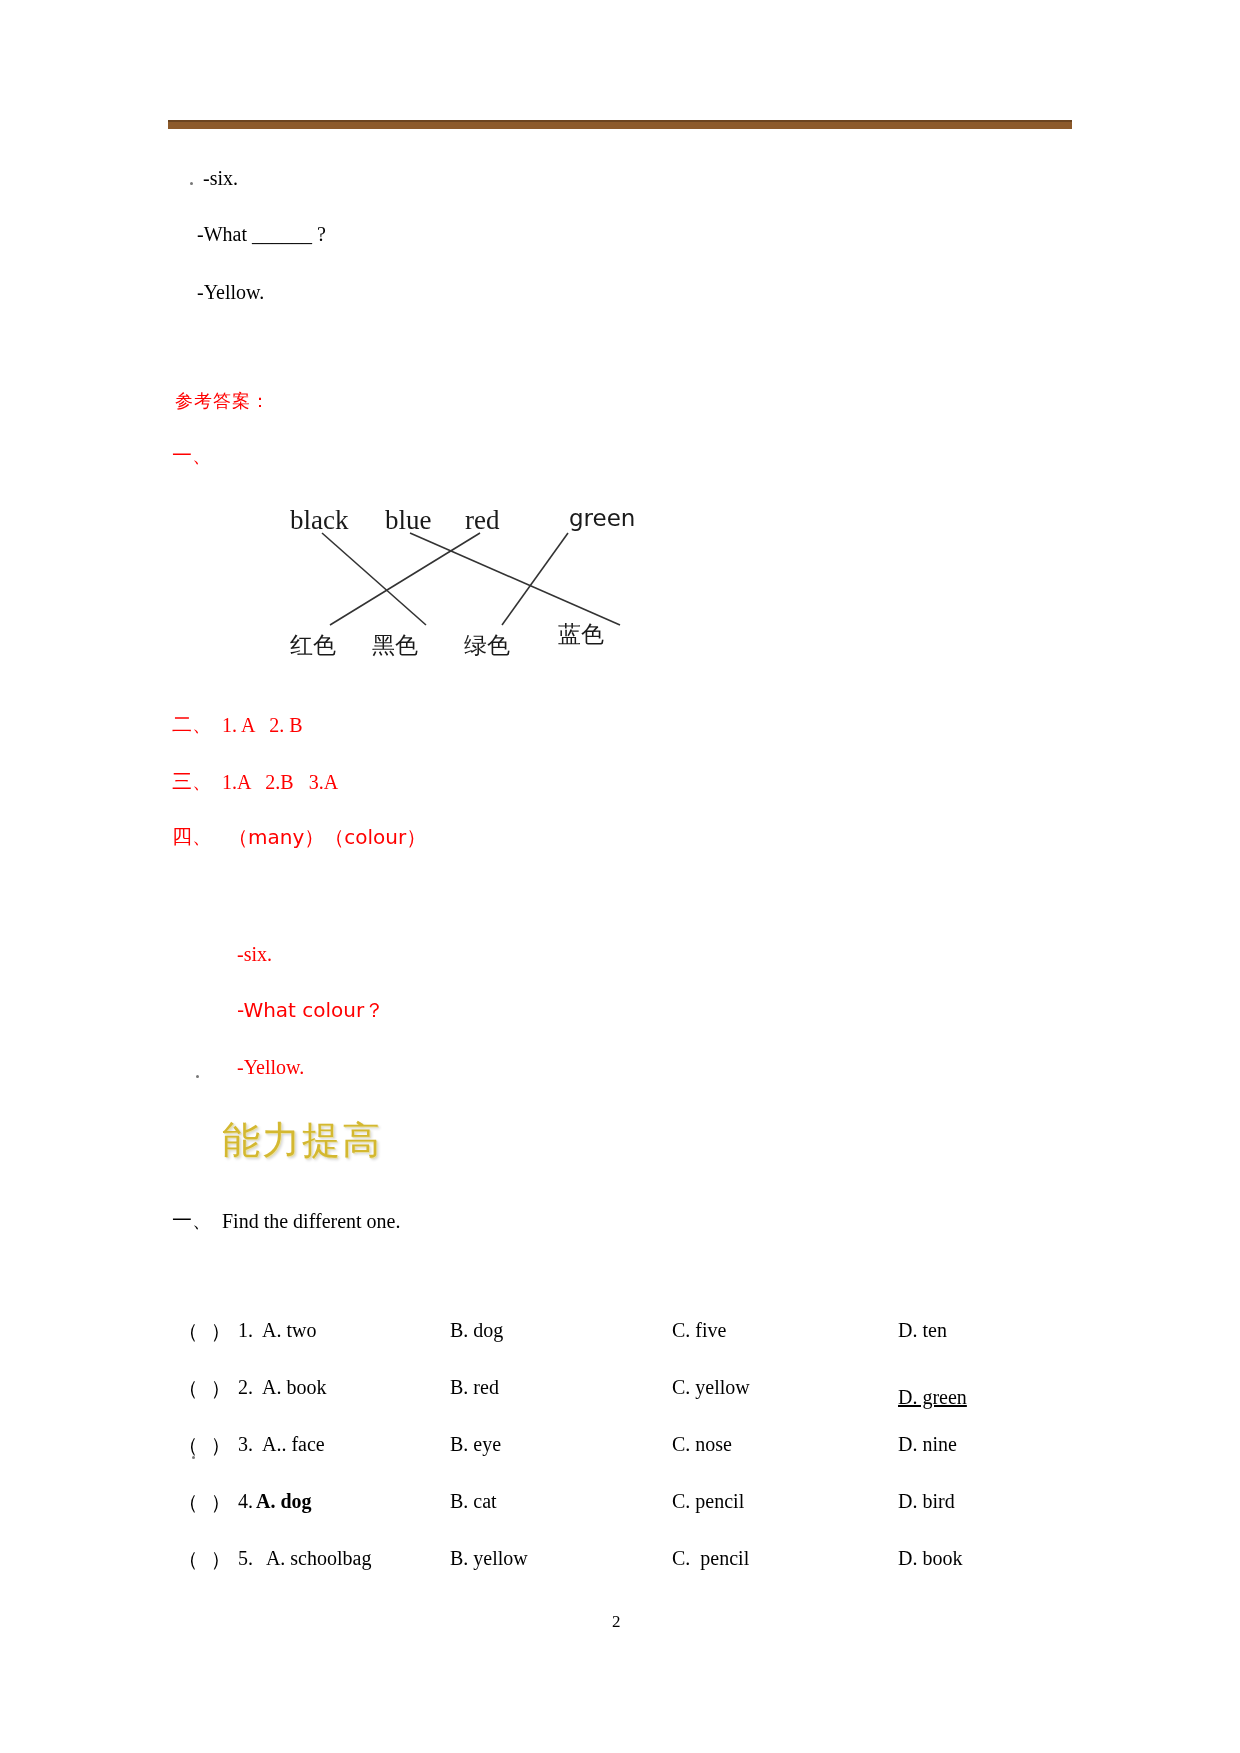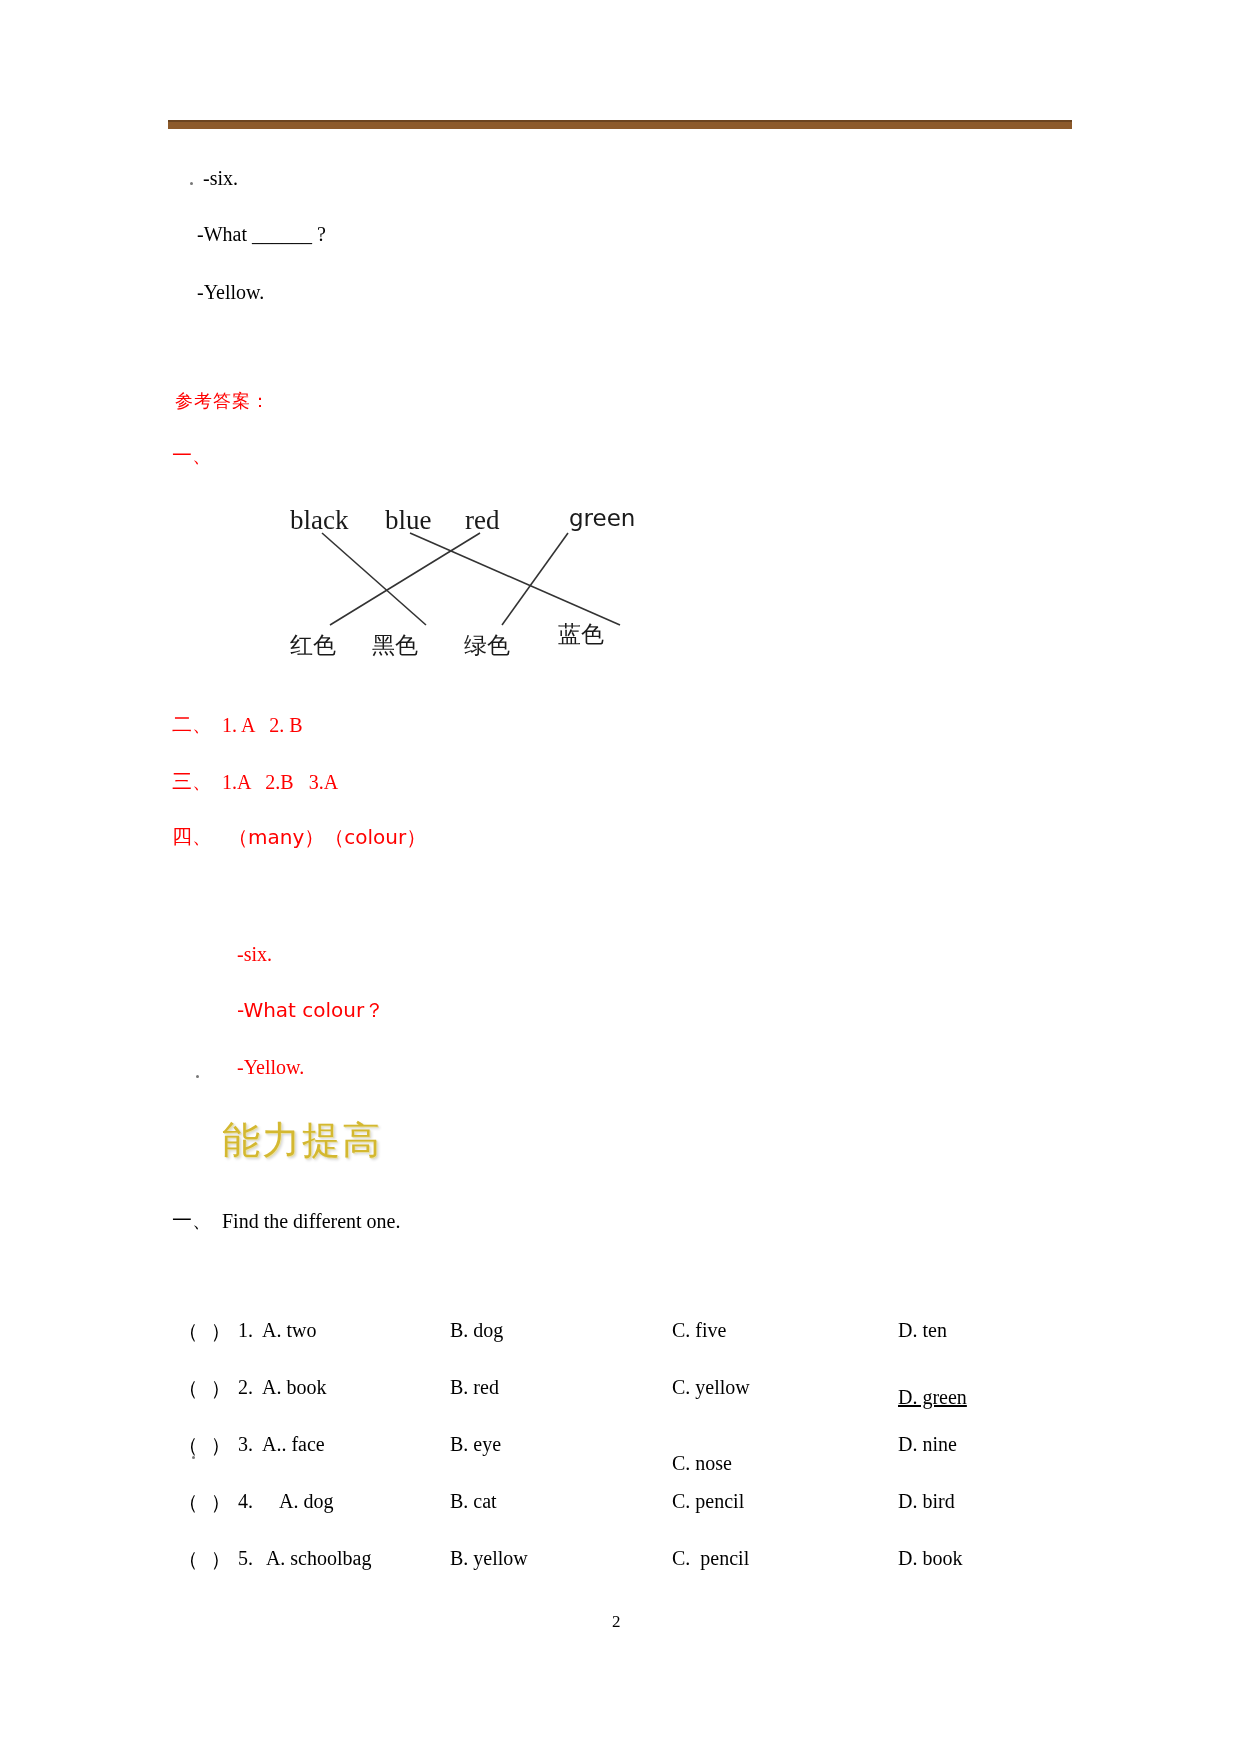--- a/index.html
+++ b/index.html
@@ -180,28 +180,28 @@
     <div class="qrow col-b" style="top:1376px;">B. red</div>
     <div class="qrow col-c" style="top:1376px;">C. yellow</div>
     <div class="qrow col-d" style="top:1386px;text-decoration:underline;">D. green</div>
   </div>
 
   <div>
     <div class="qrow cn" style="left:178px; top:1432px;">（  ）</div>
     <div class="qrow" style="left:238px; top:1433px;">3.</div>
     <div class="qrow" style="left:262px; top:1433px;">A.. face</div>
     <div class="qrow col-b" style="top:1433px;">B. eye</div>
-    <div class="qrow col-c" style="top:1433px;margin-top:19px;">C. nose</div>
+    <div class="qrow col-c" style="top:1433px;">C. nose</div>
     <div class="qrow col-d" style="top:1433px;">D. nine</div>
   </div>
 
   <div>
     <div class="qrow cn" style="left:178px; top:1489px;">（  ）</div>
     <div class="qrow" style="left:238px; top:1490px;">4.</div>
-    <div class="qrow" style="left:279px; top:1490px;">A. dog</div>
+    <div class="qrow" style="left:256px; top:1490px;font-weight:bold;">A. dog</div>
     <div class="qrow col-b" style="top:1490px;">B. cat</div>
     <div class="qrow col-c" style="top:1490px;">C. pencil</div>
     <div class="qrow col-d" style="top:1490px;">D. bird</div>
   </div>
 
   <div>
     <div class="qrow cn" style="left:178px; top:1546px;">（  ）</div>
     <div class="qrow" style="left:238px; top:1547px;">5.</div>
     <div class="qrow" style="left:262px; top:1547px;"> A. schoolbag</div>
     <div class="qrow col-b" style="top:1547px;">B. yellow</div>

